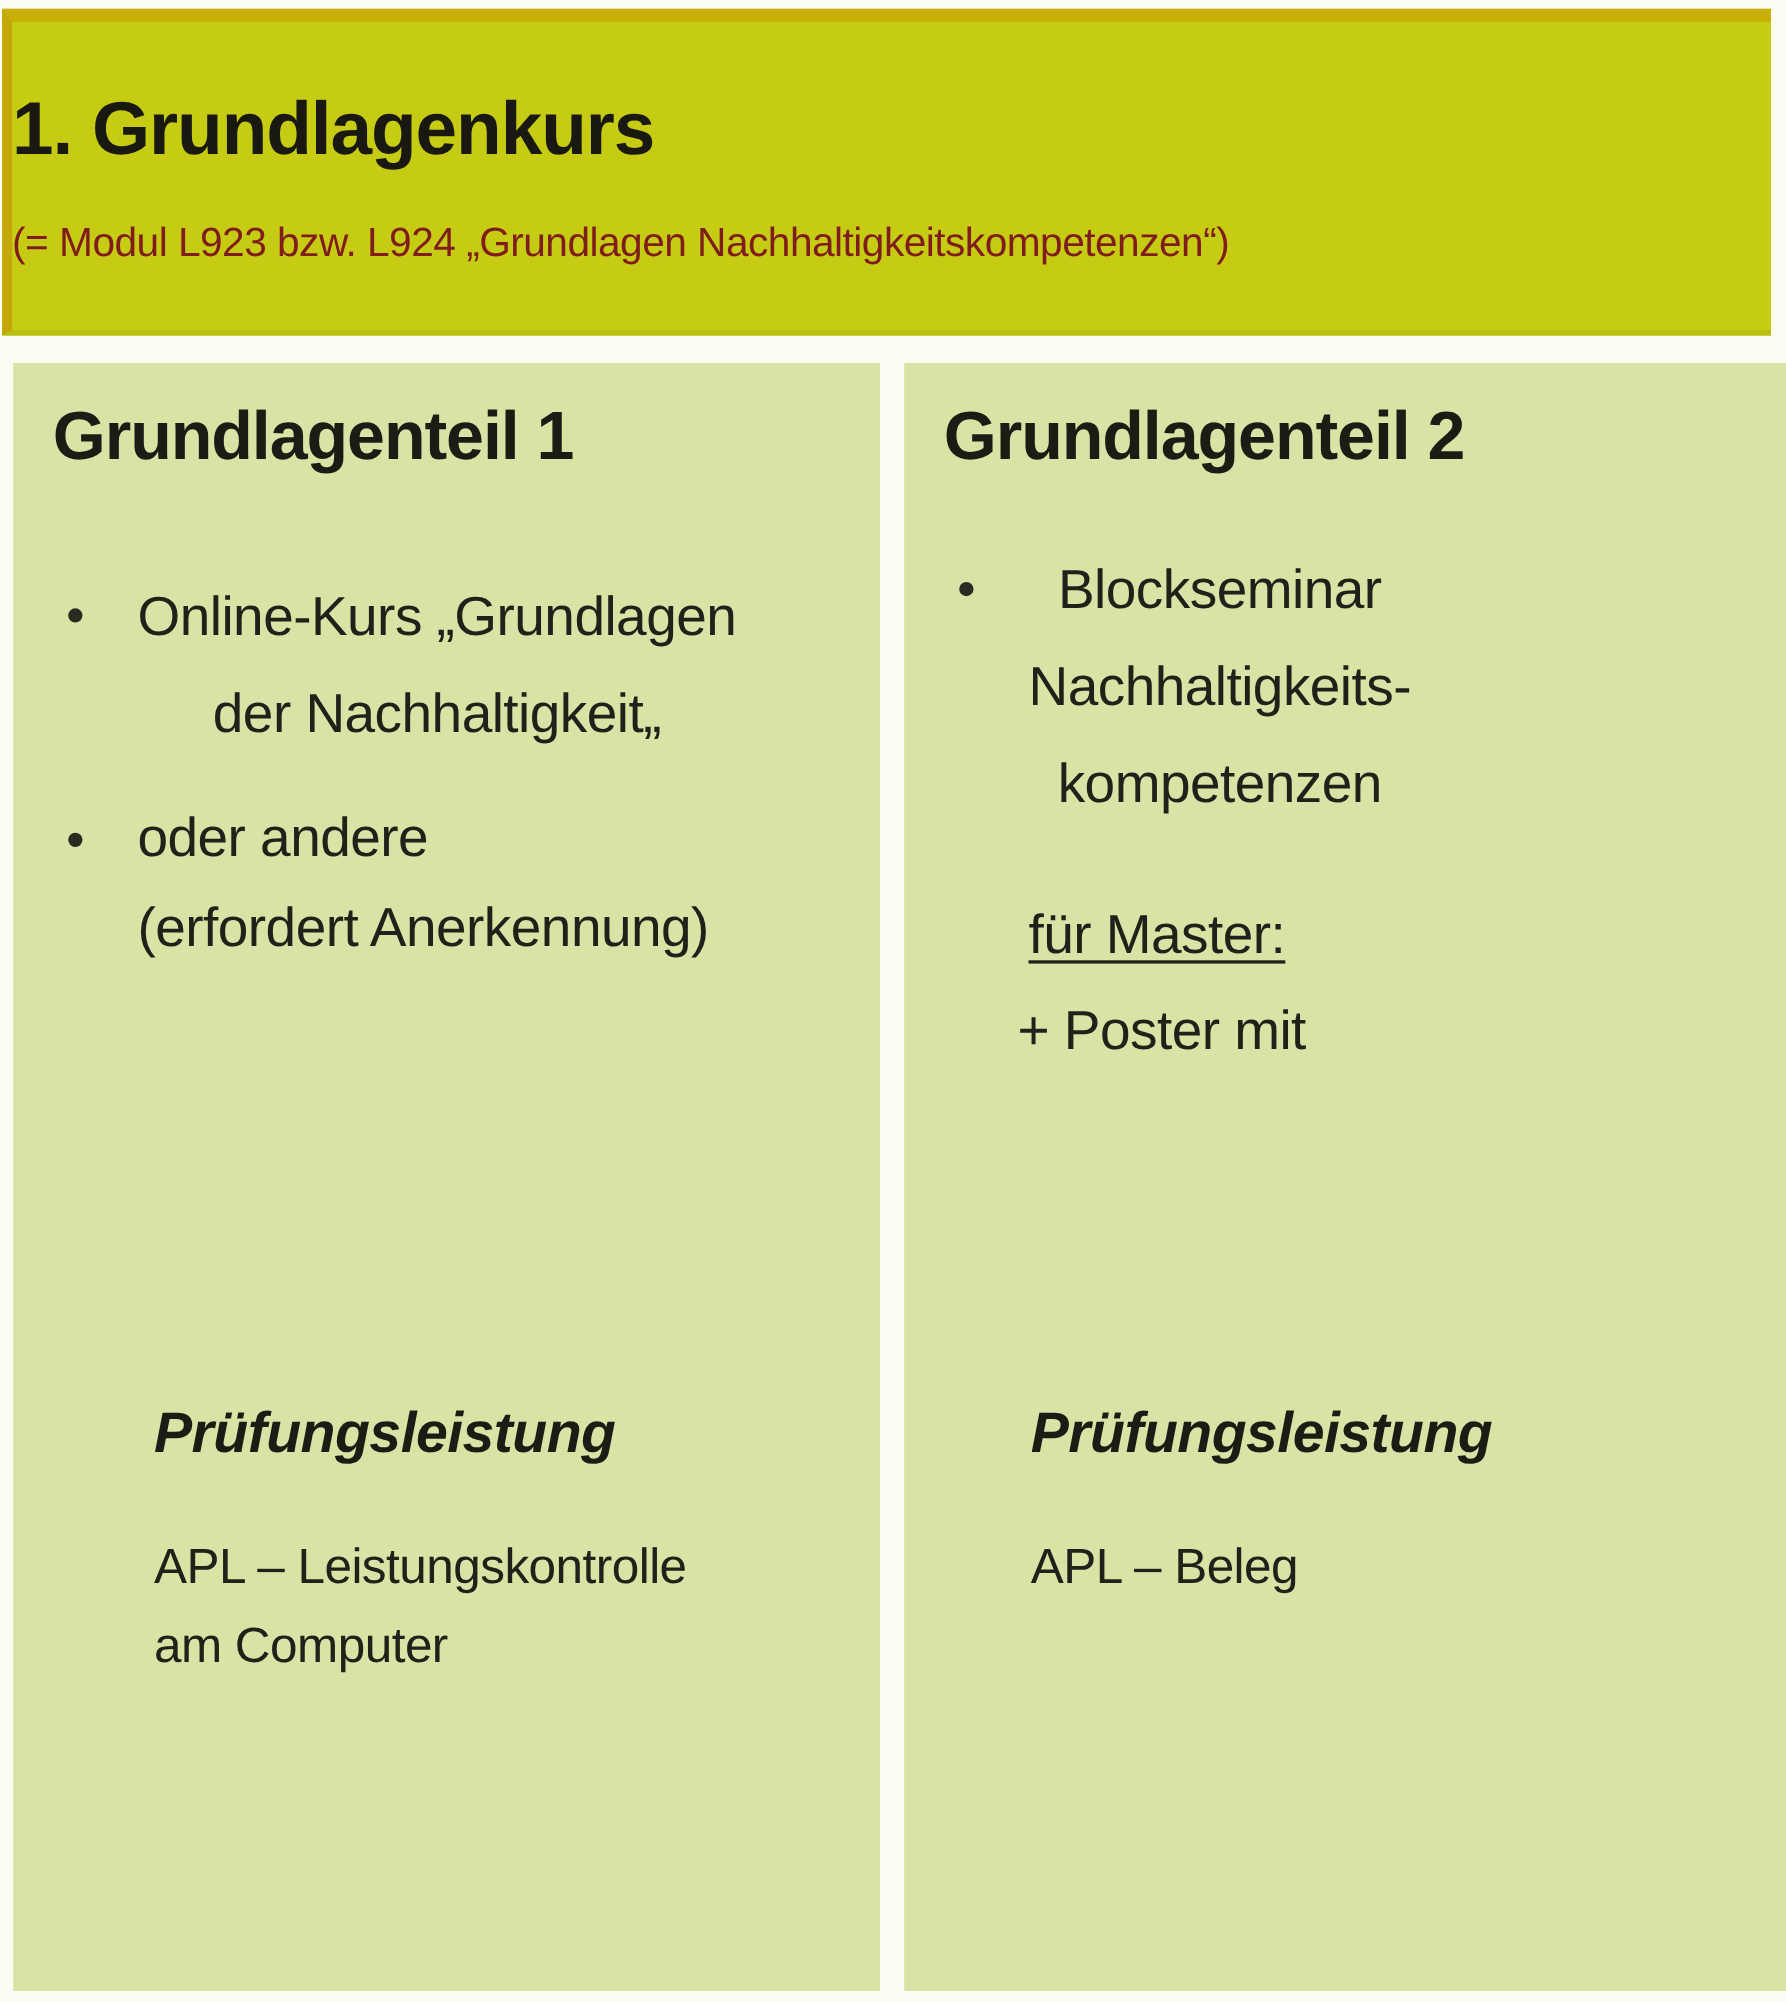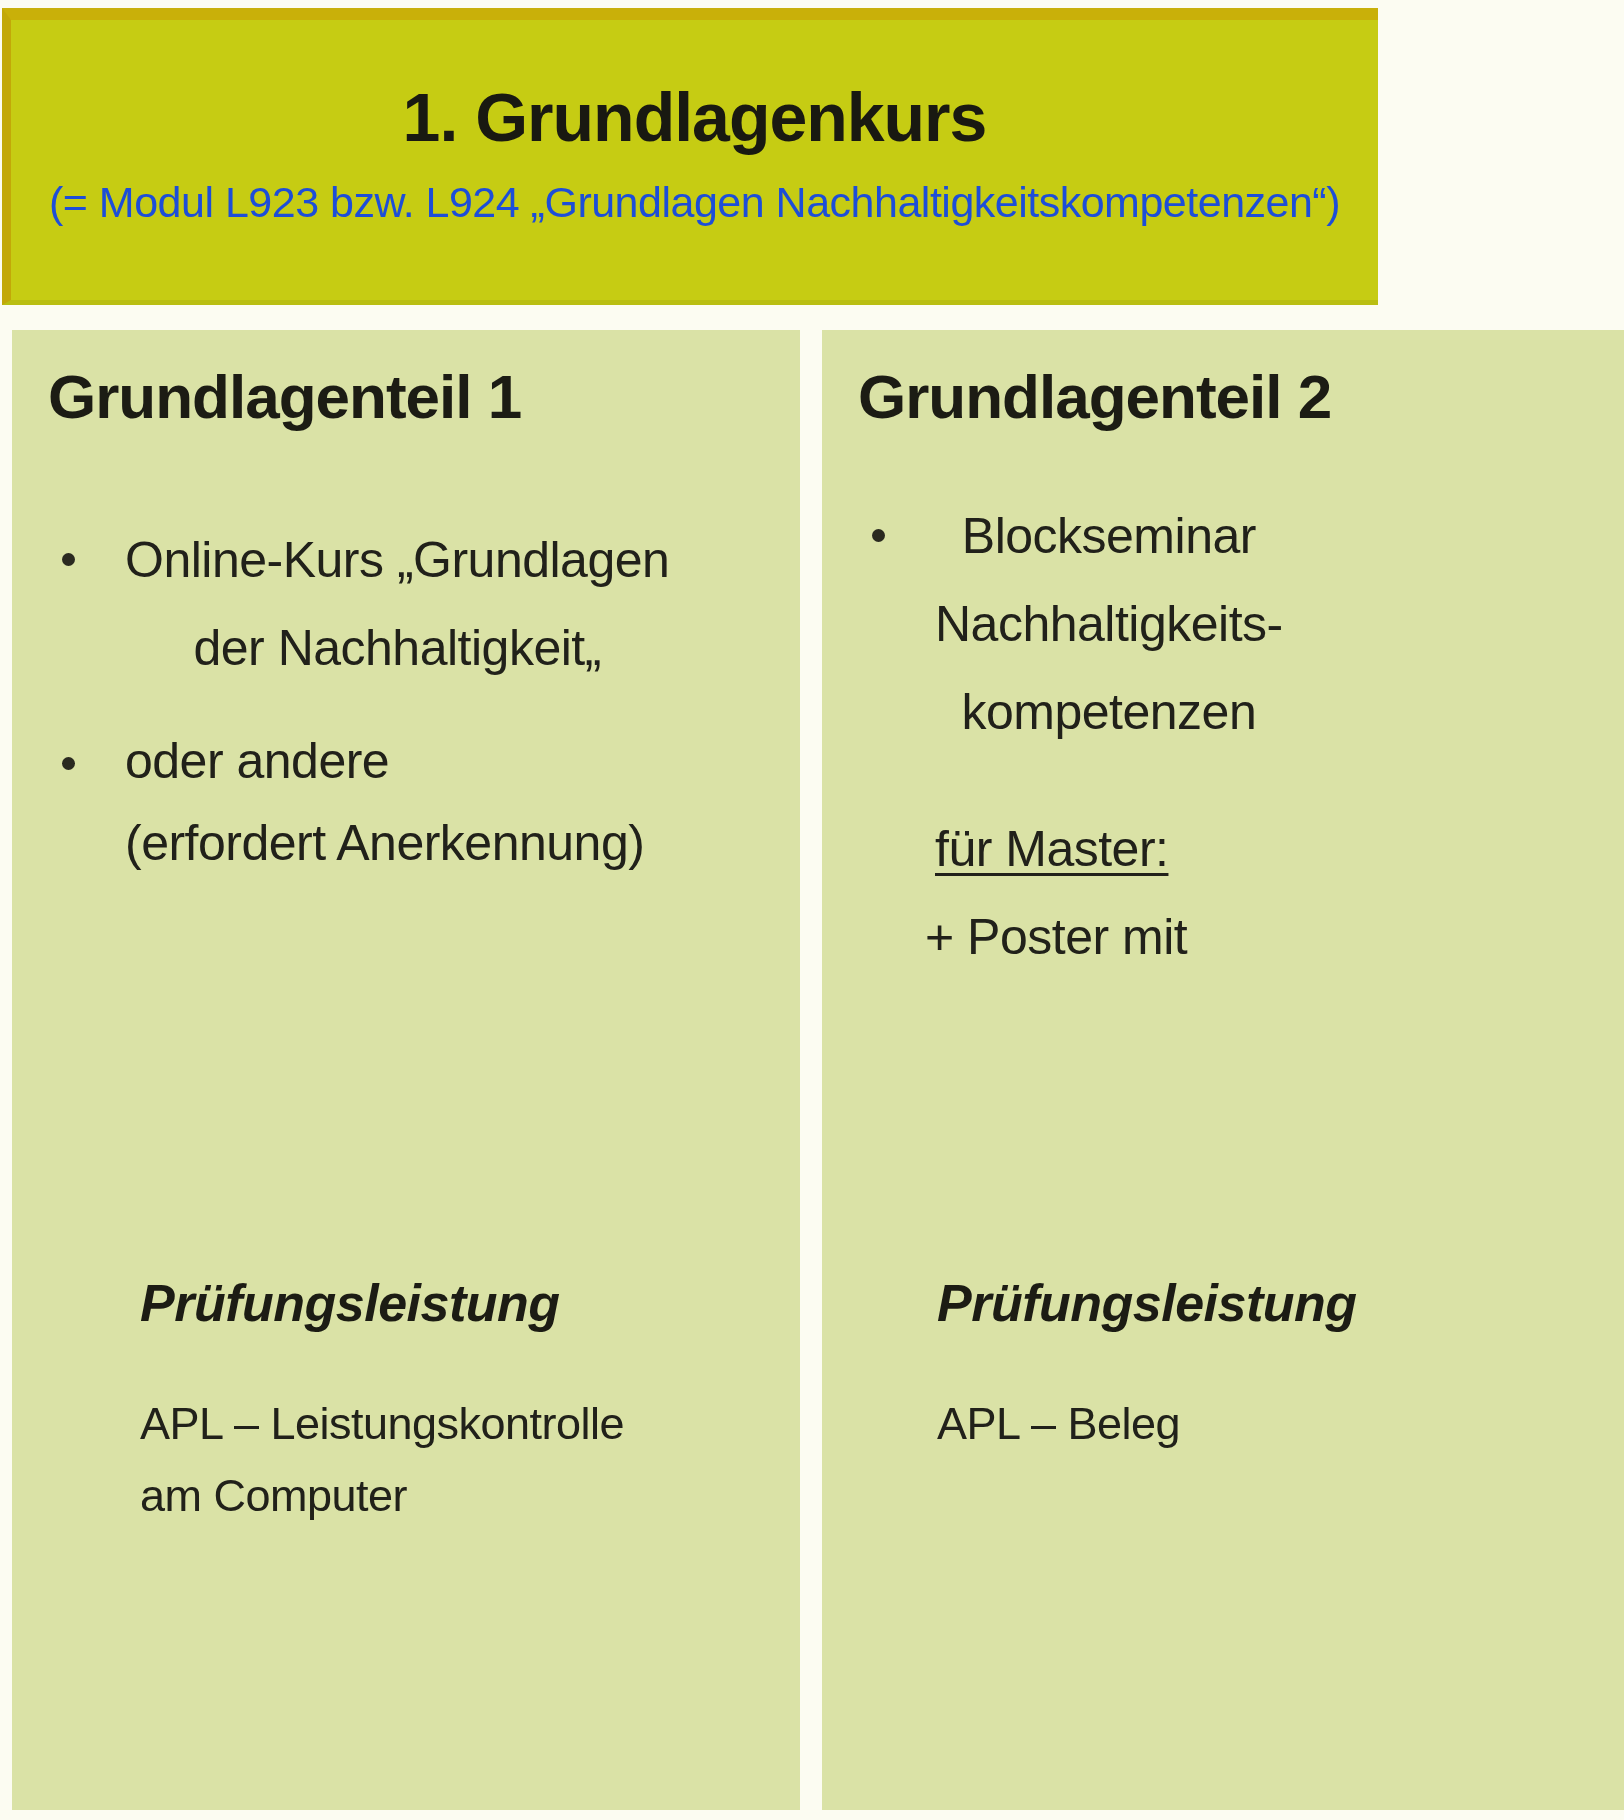--- a/index.html
+++ b/index.html
@@ -2,31 +2,31 @@
 <html><head>
 <meta charset="utf-8">
 <style>
   html,body{margin:0;padding:0;background:#fcfcf2;}
   .page{
     position:relative;width:1624px;height:1820px;background:#fcfcf2;
     font-family:"Liberation Sans",sans-serif;color:#21211a;overflow:hidden;
   }
   
   .banner{
-    position:absolute;left:2px;top:8px;width:1376px;height:297px;
+    position:absolute;left:2px;top:8px;width:1608px;height:297px;
     box-sizing:border-box;background:#c6cc13;
     border-top:12px solid #c9b009;border-left:9px solid #c2a808;border-bottom:5px solid #b9be12;
-    text-align:center;
+    text-align:left;
   }
   .banner .title{
     margin-top:58px;font-size:68px;line-height:78px;font-weight:bold;
     letter-spacing:-1px;color:#191911;
   }
   .banner .subtitle{
-    margin-top:20px;font-size:43px;line-height:52px;letter-spacing:-0.5px;color:#1d4ed8;
+    margin-top:39px;font-size:37px;line-height:52px;letter-spacing:-0.5px;color:#7f1d1d;
   }
   
   .col{
     position:absolute;top:330px;height:1480px;background:#dae2a6;
   }
   .col-1{left:12px;width:788px;}
   .col-2{left:822px;width:790px;padding-left:40px;}
   .col h2{
     position:absolute;left:36px;top:30px;margin:0;
     font-size:62px;line-height:74px;font-weight:bold;letter-spacing:-1px;color:#1c1c14;

